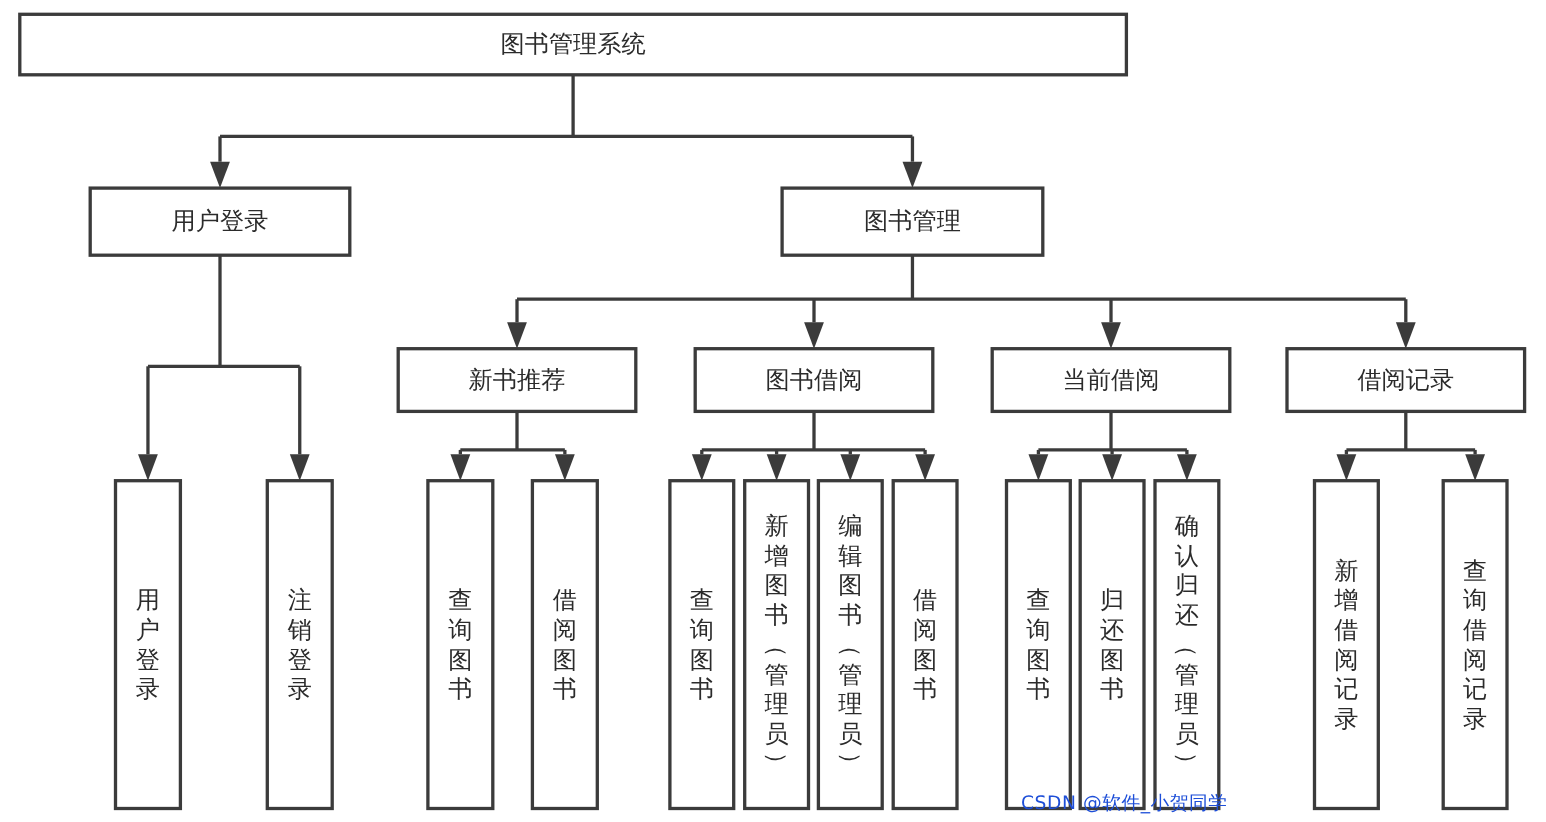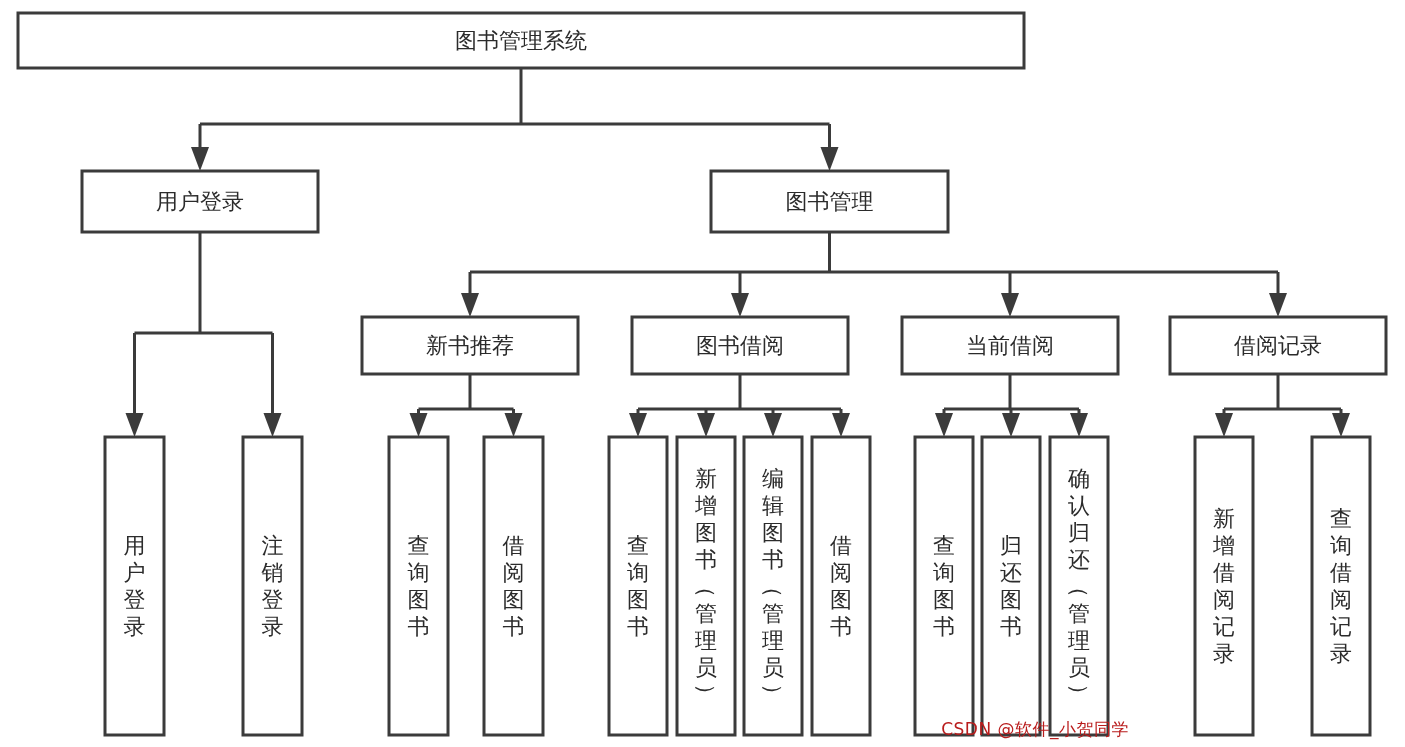--- a/index.html
+++ b/index.html
@@ -49,25 +49,25 @@
     dominant-baseline: middle;
   }
   .node-label-v {
     font-family: "DejaVu Sans", "Liberation Sans", sans-serif;
     font-size: 22px;
     fill: #2b2b2b;
     text-anchor: middle;
   }
   .watermark {
     position: absolute;
-    right: 2px;
+    right: 15px;
     bottom: 6px;
     font-family: "DejaVu Sans", "Liberation Sans", sans-serif;
     font-size: 17px;
-    color: #b91c1c;
+    color: #1d4ed8;
     letter-spacing: 0.5px;
     white-space: nowrap;
     user-select: none;
   }
 </style>
 </head>
 <body>
 
 <div id="diagram-root">
   <svg id="flow" viewBox="0 0 1405 747">

